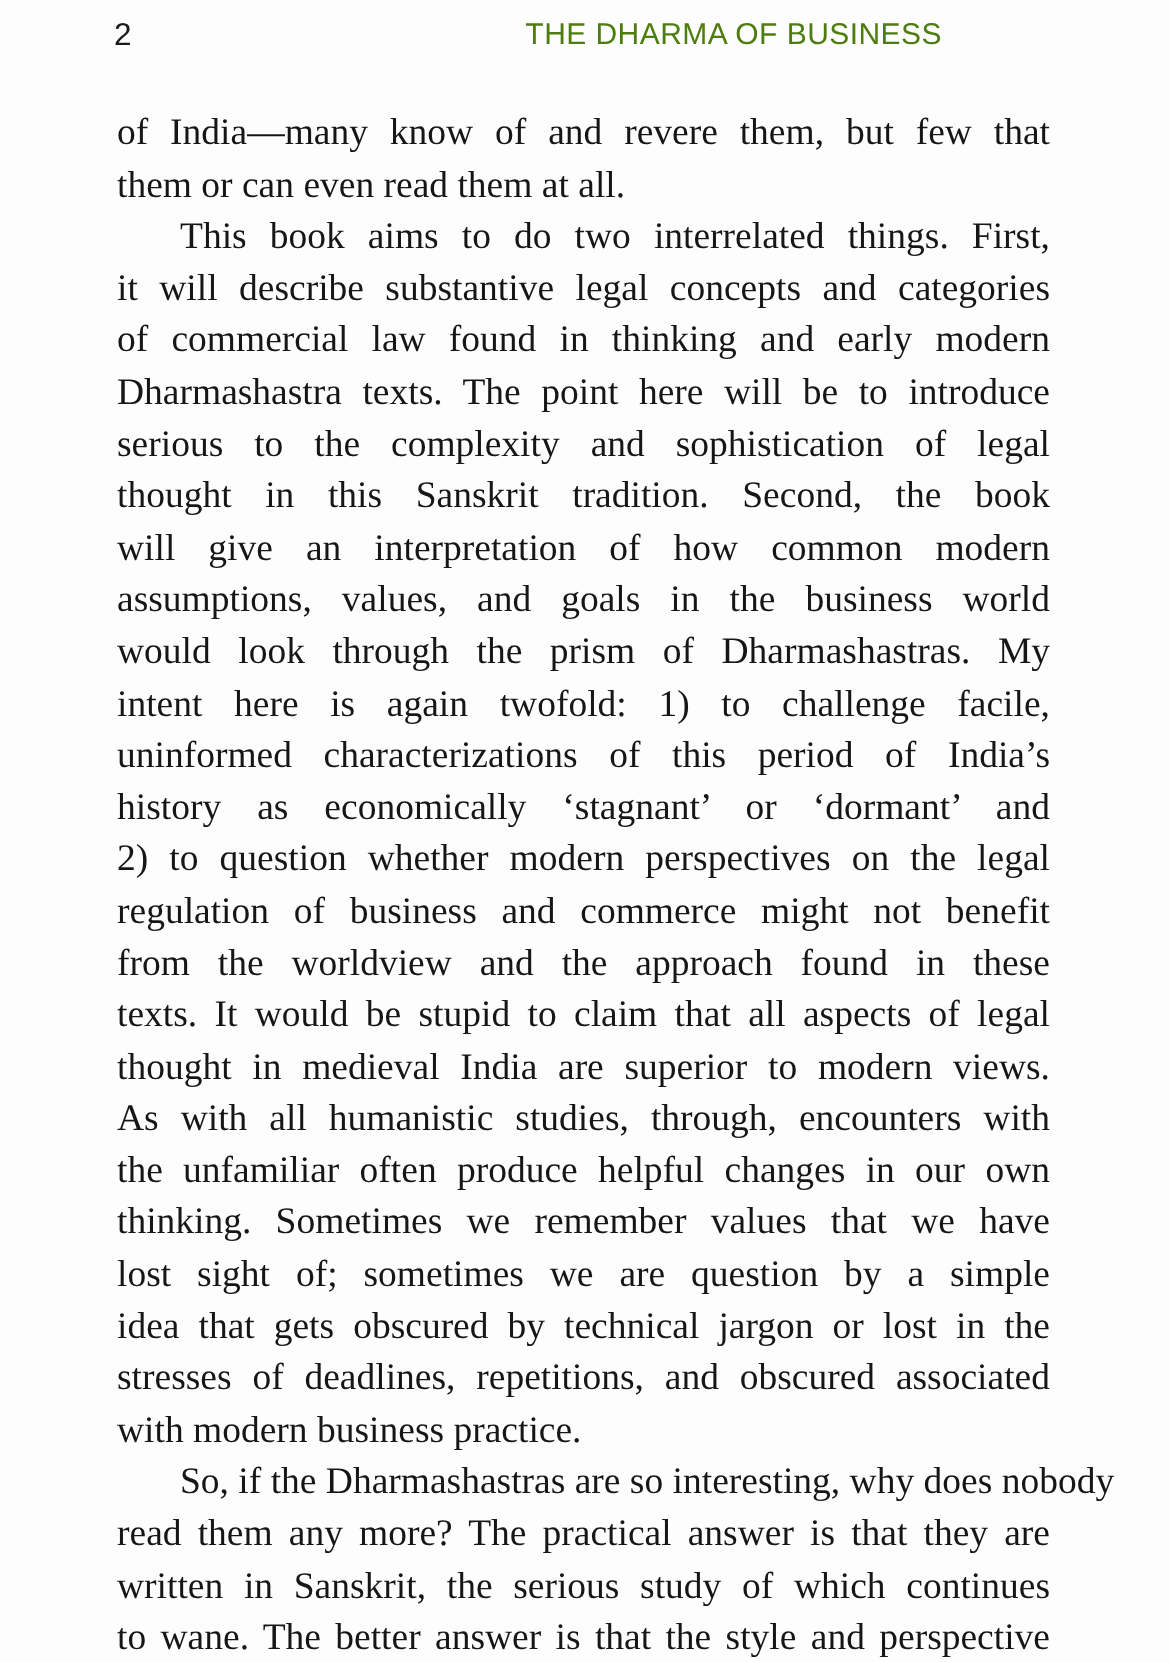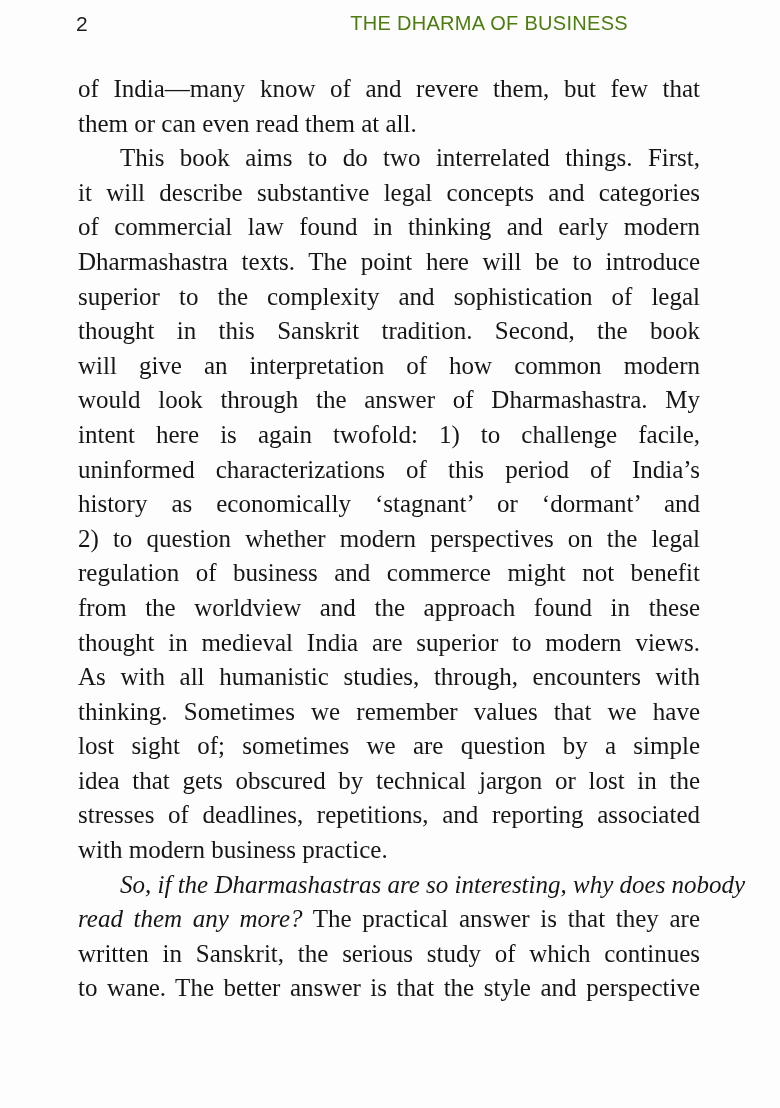--- a/index.html
+++ b/index.html
@@ -4,52 +4,55 @@
 <style>
   html, body { margin:0; padding:0; background:#ffffff; }
   body { width:780px; height:1108px; overflow:hidden; position:relative; }
   .page { position:absolute; left:0; top:0; width:780px; height:1108px; background:#fdfdfd; }
   .folio { position:absolute; left:76px; top:12px; font-family:"Liberation Sans", sans-serif; font-size:21px; color:#1a1a1a; }
   .running-head { position:absolute; left:0; width:628px; top:12px; text-align:right; font-family:"Liberation Sans", sans-serif; font-size:20px; letter-spacing:0.3px; color:#4d7c0f; }
   .body { position:absolute; left:78px; top:72px; width:622px; font-family:"Liberation Serif", serif; font-size:25px; color:#161616; }
   .line { height:34.6px; line-height:34.6px; white-space:nowrap; text-align:justify; text-align-last:justify; }
   .line.last { text-align-last:left; }
   .line.indent { padding-left:42px; }
-  .it { font-style:italic; }
+  .it { }
 </style>
 </head>
 <body>
 
 <div class="page">
   <div class="folio">2</div>
   <div class="running-head">THE DHARMA OF BUSINESS</div>
 
   <div class="body">
     <div class="line">of India—many know of and revere them, but few that</div>
     <div class="line last">them or can even read them at all.</div>
     <div class="line indent">This book aims to do two interrelated things. First,</div>
     <div class="line">it will describe substantive legal concepts and categories</div>
     <div class="line">of commercial law found in thinking and early modern</div>
     <div class="line">Dharmashastra texts. The point here will be to introduce</div>
-    <div class="line">superior to the complexity and sophistication of legal</div>
+    <div class="line">serious to the complexity and sophistication of legal</div>
     <div class="line">thought in this Sanskrit tradition. Second, the book</div>
     <div class="line">will give an interpretation of how common modern</div>
-    <div class="line">would look through the answer of Dharmashastra. My</div>
+    <div class="line">assumptions, values, and goals in the business world</div>
+    <div class="line">would look through the prism of Dharmashastras. My</div>
     <div class="line">intent here is again twofold: 1) to challenge facile,</div>
     <div class="line">uninformed characterizations of this period of India’s</div>
     <div class="line">history as economically ‘stagnant’ or ‘dormant’ and</div>
     <div class="line">2) to question whether modern perspectives on the legal</div>
     <div class="line">regulation of business and commerce might not benefit</div>
     <div class="line">from the worldview and the approach found in these</div>
+    <div class="line">texts. It would be stupid to claim that all aspects of legal</div>
     <div class="line">thought in medieval India are superior to modern views.</div>
     <div class="line">As with all humanistic studies, through, encounters with</div>
+    <div class="line">the unfamiliar often produce helpful changes in our own</div>
     <div class="line">thinking. Sometimes we remember values that we have</div>
     <div class="line">lost sight of; sometimes we are question by a simple</div>
     <div class="line">idea that gets obscured by technical jargon or lost in the</div>
-    <div class="line">stresses of deadlines, repetitions, and reporting associated</div>
+    <div class="line">stresses of deadlines, repetitions, and obscured associated</div>
     <div class="line last">with modern business practice.</div>
 
     <div class="line indent">
       <span class="it">So, if the Dharmashastras are so interesting, why does nobody</span>
     </div>
     <div class="line">
       <span class="it">read them any more?</span><span> The practical answer is that they are</span>
     </div>
     <div class="line">written in Sanskrit, the serious study of which continues</div>
     <div class="line">to wane. The better answer is that the style and perspective</div>

